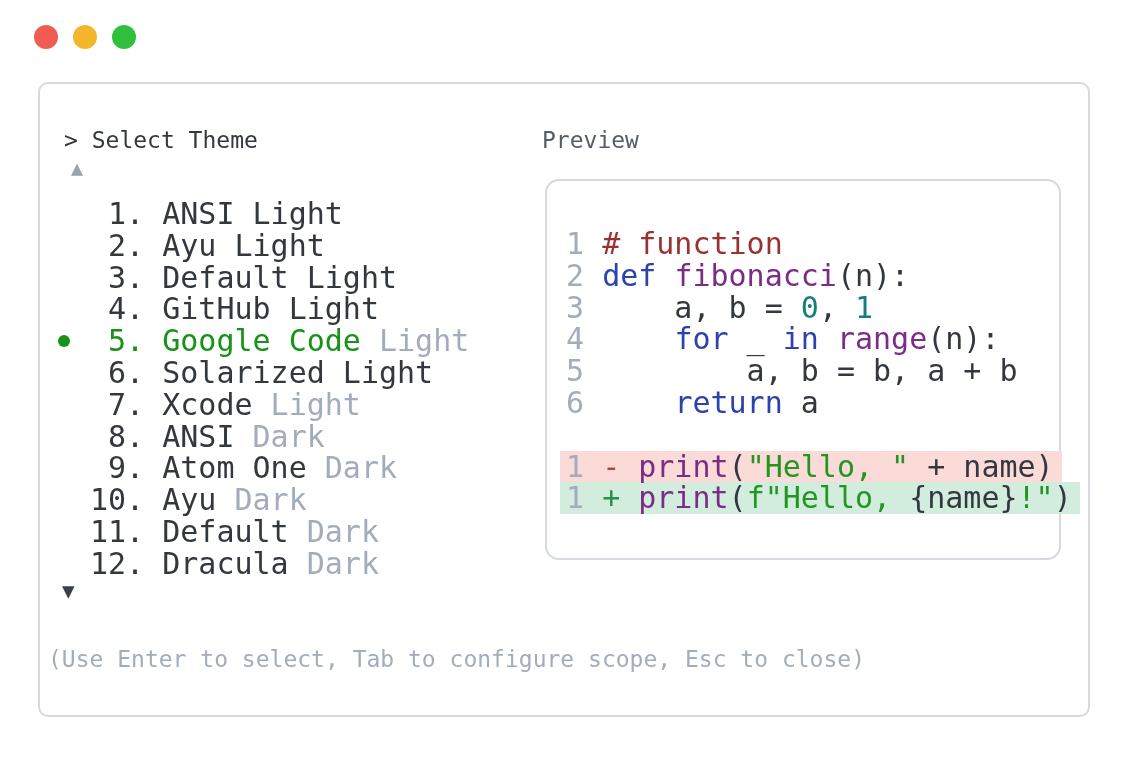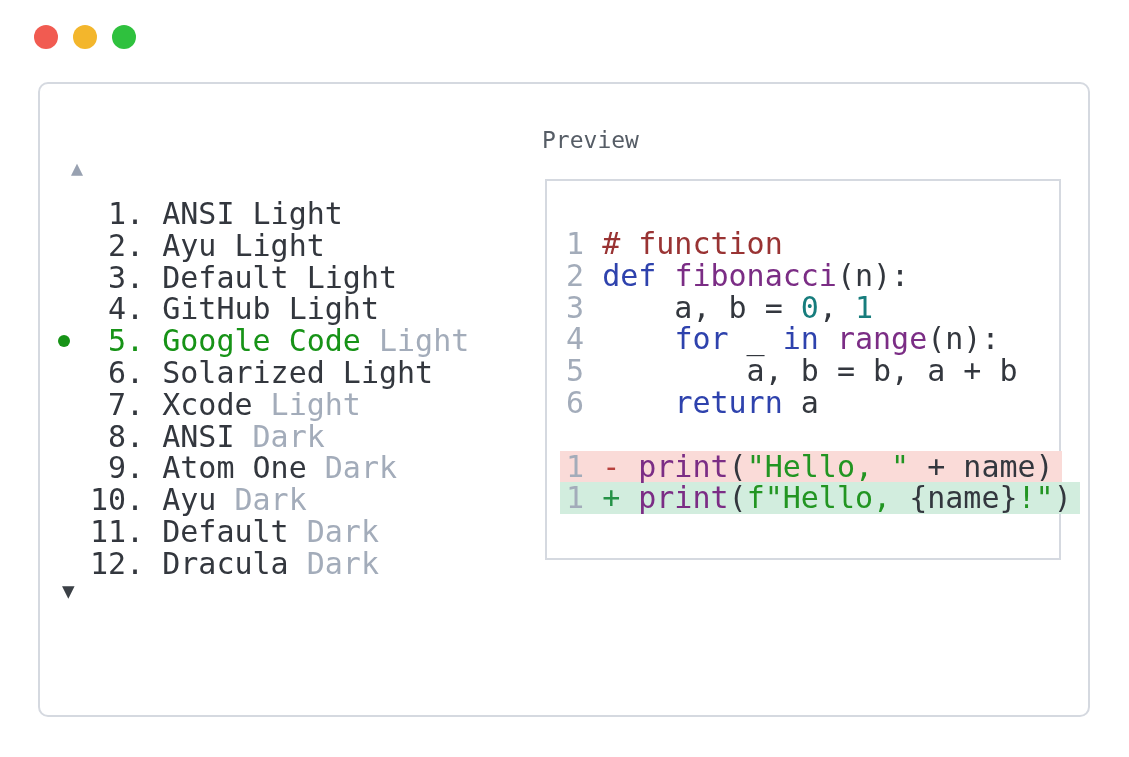--- a/index.html
+++ b/index.html
@@ -21,38 +21,40 @@
   .select-title{position:absolute;left:24px;top:44px;font-size:23px;line-height:24px;color:var(--dark);white-space:pre;}
   .preview-label{position:absolute;left:502px;top:44px;font-size:23px;line-height:24px;color:#565d66;white-space:pre;}
   .up-arrow{position:absolute;left:31px;top:74px;font-size:20px;line-height:20px;color:var(--up);}
   .down-arrow{position:absolute;left:22px;top:497px;font-size:21px;line-height:21px;color:var(--down);}
   .theme-list{position:absolute;left:0;top:114px;width:480px;}
   .trow{position:relative;padding-left:50px;}
   .bullet{position:absolute;left:18px;top:10px;width:12px;height:12px;border-radius:50%;background:var(--green);}
   .num{display:inline-block;width:3ch;text-align:right;}
   .preview-box{
     position:absolute;left:505px;top:95px;width:516px;height:381px;box-sizing:border-box;
-    border:2px solid var(--border);border-radius:0;background:#fff;
+    border:2px solid var(--border);border-radius:14px;background:#fff;
   }
   .code{position:absolute;left:19px;top:47px;}
   .ln{color:var(--muted);}
   .diff-block{margin-top:31.8px;}
   .diff-line{display:table;padding:0 8px 0 6px;margin-left:-6px;}
   .footer-hint{position:absolute;left:8px;top:560px;font-size:23px;line-height:31.8px;color:var(--muted);white-space:pre;}
 </style>
 </head>
 <body>
 
 <div class="traffic">
   <span class="dot" id="dot-red" style="background: rgb(241, 91, 81);"></span>
   <span class="dot" id="dot-yellow" style="background: rgb(243, 182, 44);"></span>
   <span class="dot" id="dot-green" style="background: rgb(47, 193, 62);"></span>
 </div>
 
 <div class="panel">
+  <div class="select-title">&gt; Select Theme</div>
   <div class="preview-label">Preview</div>
   <div class="up-arrow">▲</div>
   <div class="theme-list mono23" id="theme-list"><div class="trow"><span class="num" style="color: rgb(51, 55, 62);">1.</span> <span style="color: rgb(51, 55, 62);">ANSI</span><span style="color: rgb(51, 55, 62);"> Light</span></div><div class="trow"><span class="num" style="color: rgb(51, 55, 62);">2.</span> <span style="color: rgb(51, 55, 62);">Ayu</span><span style="color: rgb(51, 55, 62);"> Light</span></div><div class="trow"><span class="num" style="color: rgb(51, 55, 62);">3.</span> <span style="color: rgb(51, 55, 62);">Default</span><span style="color: rgb(51, 55, 62);"> Light</span></div><div class="trow"><span class="num" style="color: rgb(51, 55, 62);">4.</span> <span style="color: rgb(51, 55, 62);">GitHub</span><span style="color: rgb(51, 55, 62);"> Light</span></div><div class="trow"><span class="bullet"></span><span class="num" style="color: rgb(23, 147, 23);">5.</span> <span style="color: rgb(23, 147, 23);">Google Code</span><span style="color: rgb(163, 172, 186);"> Light</span></div><div class="trow"><span class="num" style="color: rgb(51, 55, 62);">6.</span> <span style="color: rgb(51, 55, 62);">Solarized</span><span style="color: rgb(51, 55, 62);"> Light</span></div><div class="trow"><span class="num" style="color: rgb(51, 55, 62);">7.</span> <span style="color: rgb(51, 55, 62);">Xcode</span><span style="color: rgb(163, 172, 186);"> Light</span></div><div class="trow"><span class="num" style="color: rgb(51, 55, 62);">8.</span> <span style="color: rgb(51, 55, 62);">ANSI</span><span style="color: rgb(163, 172, 186);"> Dark</span></div><div class="trow"><span class="num" style="color: rgb(51, 55, 62);">9.</span> <span style="color: rgb(51, 55, 62);">Atom One</span><span style="color: rgb(163, 172, 186);"> Dark</span></div><div class="trow"><span class="num" style="color: rgb(51, 55, 62);">10.</span> <span style="color: rgb(51, 55, 62);">Ayu</span><span style="color: rgb(163, 172, 186);"> Dark</span></div><div class="trow"><span class="num" style="color: rgb(51, 55, 62);">11.</span> <span style="color: rgb(51, 55, 62);">Default</span><span style="color: rgb(163, 172, 186);"> Dark</span></div><div class="trow"><span class="num" style="color: rgb(51, 55, 62);">12.</span> <span style="color: rgb(51, 55, 62);">Dracula</span><span style="color: rgb(163, 172, 186);"> Dark</span></div></div>
   <div class="down-arrow">▼</div>
   <div class="preview-box">
     <div class="code mono23" id="code-block"><div class="code-line"><span class="ln">1 </span><span style="color: rgb(153, 51, 51);"># function</span></div><div class="code-line"><span class="ln">2 </span><span style="color: rgb(46, 66, 173);">def</span><span style="color: rgb(51, 55, 62);"> </span><span style="color: rgb(123, 45, 133);">fibonacci</span><span style="color: rgb(51, 55, 62);">(n):</span></div><div class="code-line"><span class="ln">3 </span><span style="color: rgb(51, 55, 62);">    a, b = </span><span style="color: rgb(23, 125, 125);">0</span><span style="color: rgb(51, 55, 62);">, </span><span style="color: rgb(23, 125, 125);">1</span></div><div class="code-line"><span class="ln">4 </span><span style="color: rgb(51, 55, 62);">    </span><span style="color: rgb(46, 66, 173);">for</span><span style="color: rgb(51, 55, 62);"> _ </span><span style="color: rgb(46, 66, 173);">in</span><span style="color: rgb(51, 55, 62);"> </span><span style="color: rgb(123, 45, 133);">range</span><span style="color: rgb(51, 55, 62);">(n):</span></div><div class="code-line"><span class="ln">5 </span><span style="color: rgb(51, 55, 62);">        a, b = b, a + b</span></div><div class="code-line"><span class="ln">6 </span><span style="color: rgb(51, 55, 62);">    </span><span style="color: rgb(46, 66, 173);">return</span><span style="color: rgb(51, 55, 62);"> a</span></div><div class="diff-block"><div class="diff-line" style="background: rgb(250, 219, 216);"><span class="ln">1 </span><span style="color: rgb(184, 65, 61);">- </span><span style="color: rgb(123, 45, 133);">print</span><span style="color: rgb(51, 55, 62);">(</span><span style="color: rgb(34, 149, 34);">"Hello, "</span><span style="color: rgb(51, 55, 62);"> + name)</span></div><div class="diff-line" style="background: rgb(210, 237, 222);"><span class="ln">1 </span><span style="color: rgb(37, 146, 71);">+ </span><span style="color: rgb(123, 45, 133);">print</span><span style="color: rgb(51, 55, 62);">(</span><span style="color: rgb(34, 149, 34);">f"Hello, </span><span style="color: rgb(51, 55, 62);">{name}</span><span style="color: rgb(34, 149, 34);">!"</span><span style="color: rgb(51, 55, 62);">)</span></div></div></div>
   </div>
+  <div class="footer-hint">(Use Enter to select, Tab to configure scope, Esc to close)</div>
 </div>
 
 </body></html>

